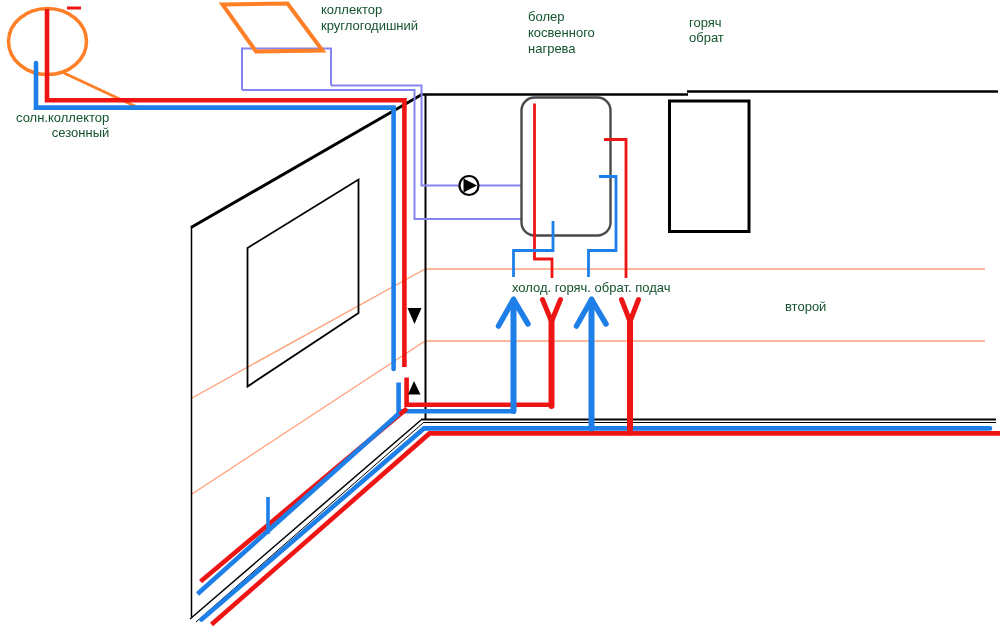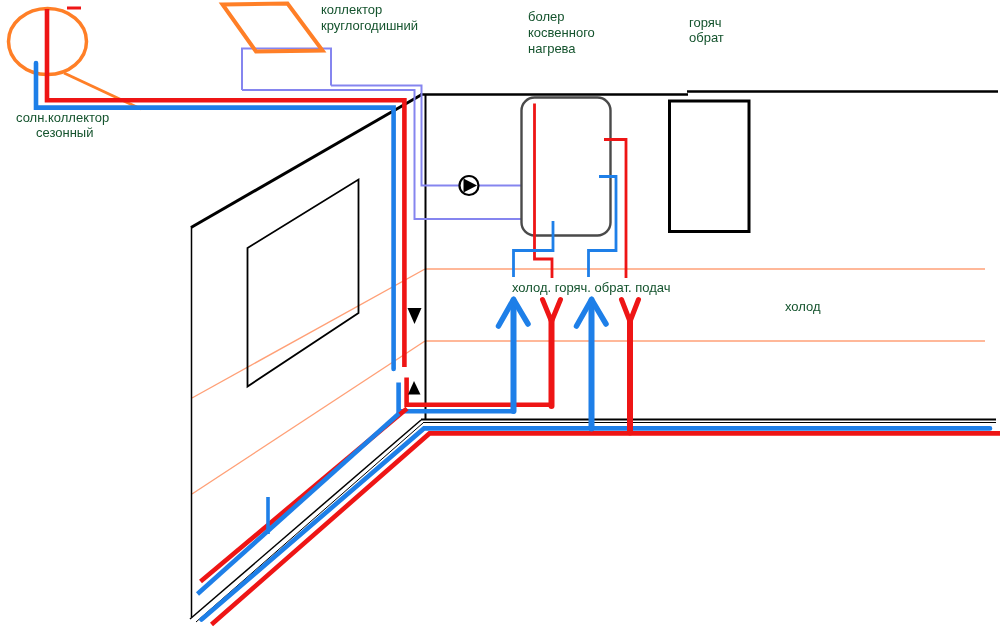--- a/index.html
+++ b/index.html
@@ -2,21 +2,21 @@
 <html><head>
 <meta charset="utf-8">
 <style>
   html,body{margin:0;padding:0;background:#fff;}
   #stage{position:relative;width:1000px;height:643px;background:#fff;overflow:hidden;
          font-family:"Liberation Sans",sans-serif;}
   #drawing{position:absolute;left:0;top:0;}
   .lbl{position:absolute;color:#14532d;font-size:13px;line-height:16px;white-space:nowrap;}
   .lbl div{white-space:nowrap;}
   .tight div{line-height:15px;}
-  .indent1{margin-left:20px;}
+  .indent1{margin-left:20px;text-align:right;}
 </style>
 </head>
 <body>
 
 <div id="stage">
 
 <svg id="drawing" width="1000" height="643" viewBox="0 0 1000 643">
 
   <g fill="none" stroke-width="1.4">
     <path d="M192,398 L425,269" stroke="#ffa077"></path>
@@ -121,15 +121,15 @@
   <div>нагрева</div>
 </div>
 
 <div class="lbl tight" style="left:689px;top:15px">
   <div>горяч</div>
   <div>обрат</div>
 </div>
 
 <div class="lbl" style="left:512px;top:280px">холод. горяч. обрат. подач</div>
 
-<div class="lbl" style="left:785px;top:299px">холод</div>
+<div class="lbl" style="left:785px;top:299px">второй</div>
 
 </div>
 
 </body></html>

